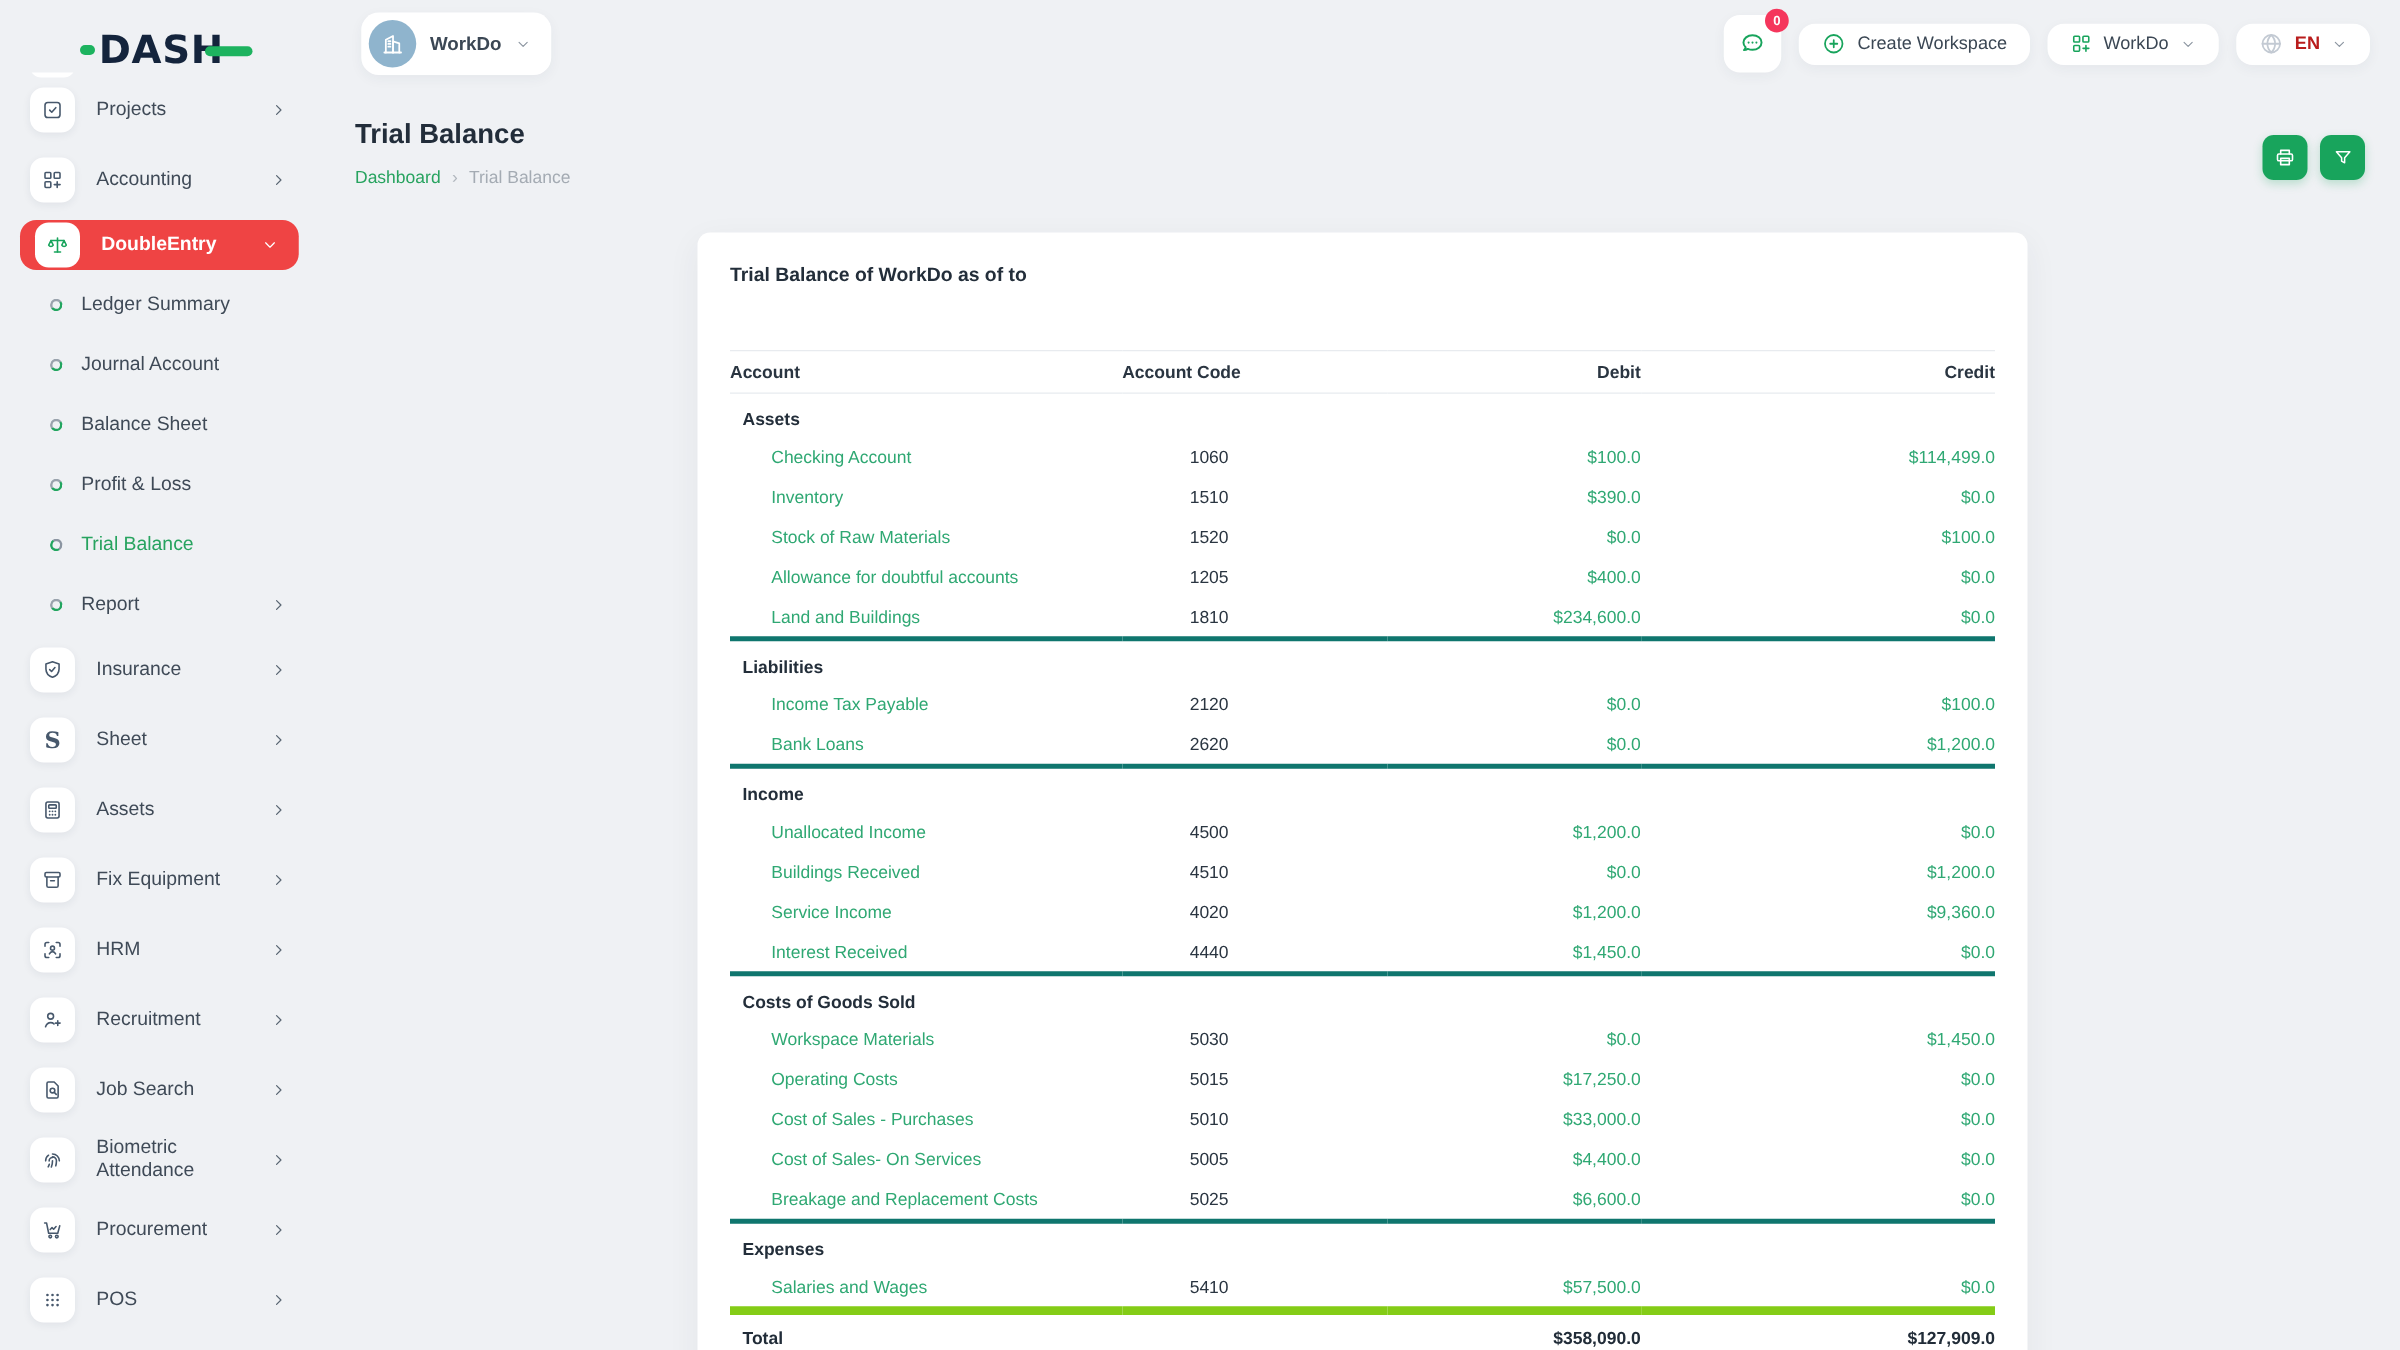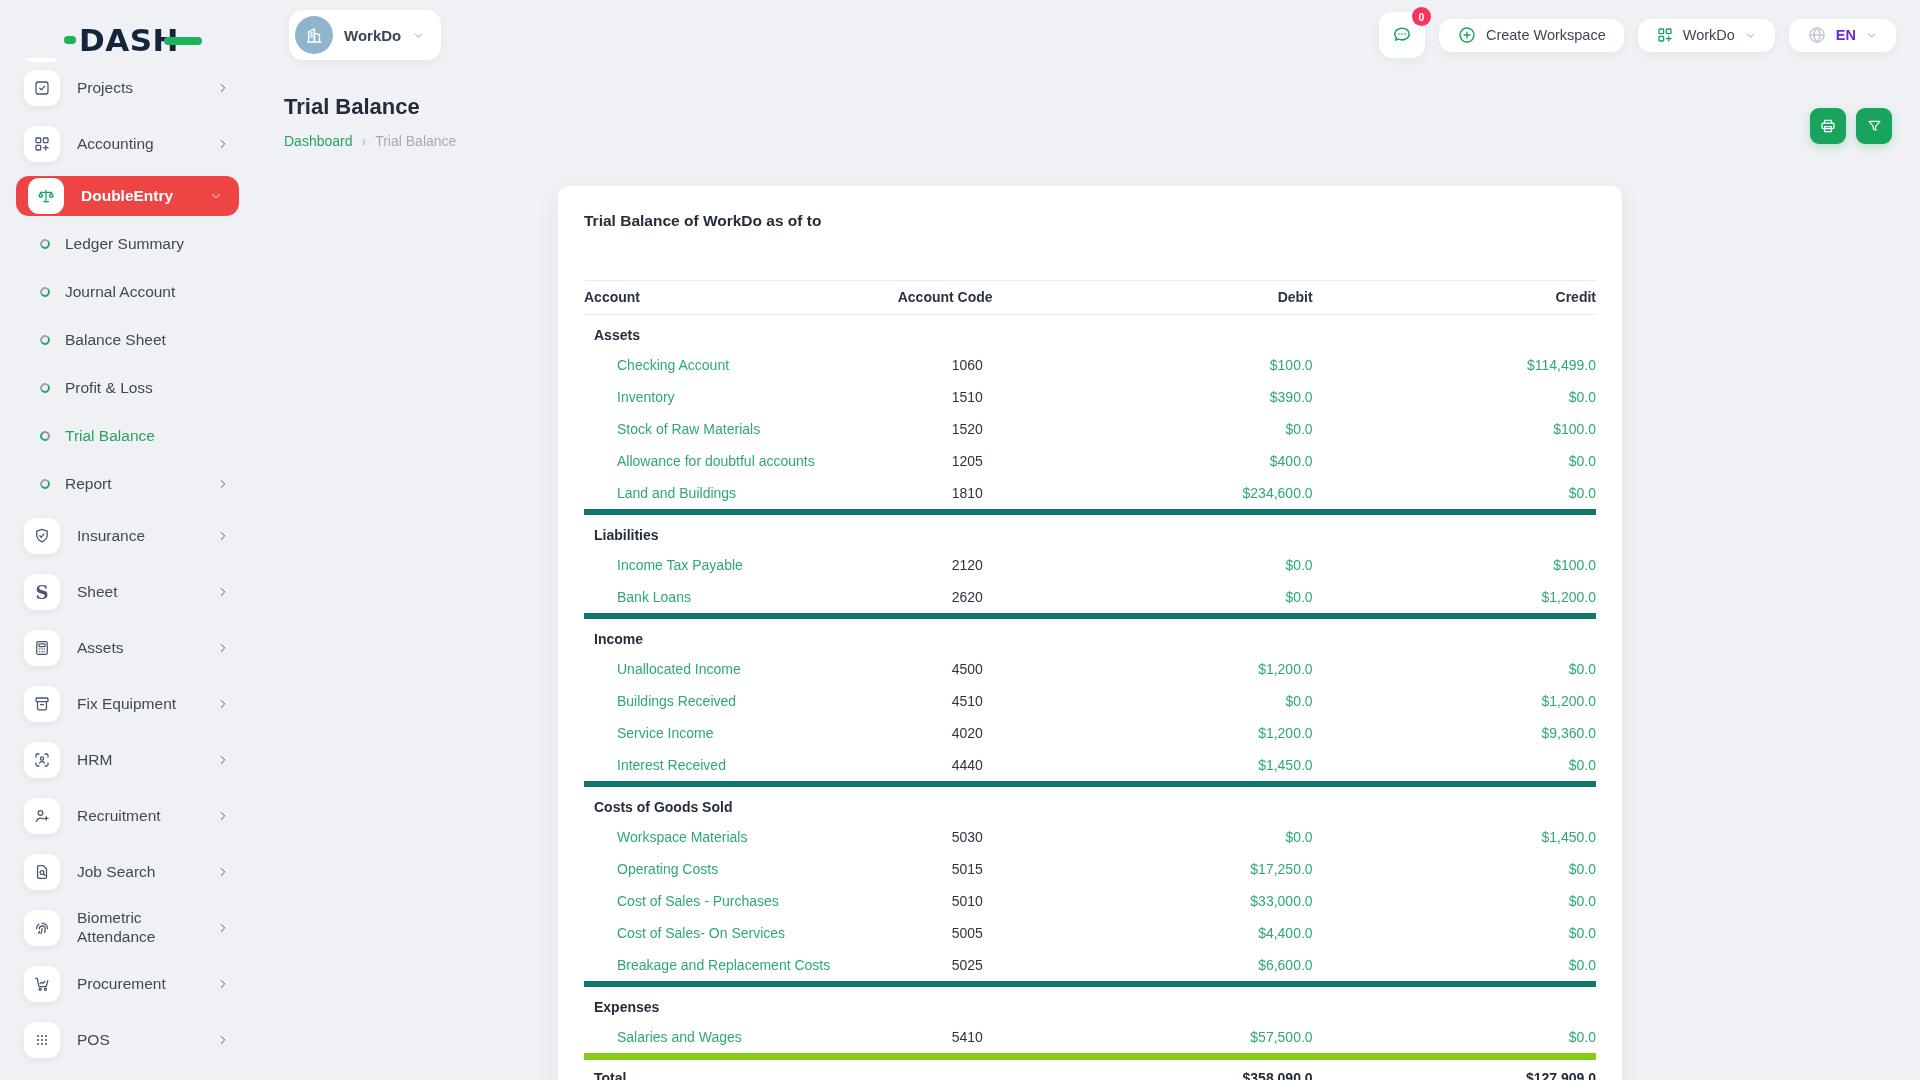--- a/index.html
+++ b/index.html
@@ -28,21 +28,21 @@
   .head-right { position:absolute; right:24px; top:12px; display:flex; align-items:center; gap:14px; }
   .chat-btn { position:relative; width:46px; height:46px; background:#fff; border-radius:13px;
     display:flex; align-items:center; justify-content:center; color:#18a45c;
     box-shadow:0 3px 10px rgba(40,50,70,.05); cursor:pointer; }
   .chat-badge { position:absolute; top:-5px; right:-6px; min-width:19px; height:19px; border-radius:10px;
     background:#f5365c; color:#fff; font-size:10.5px; font-weight:700; display:flex; align-items:center; justify-content:center; padding:0 5px; }
   .pill-btn { height:33px; background:#fff; border-radius:13px; display:flex; align-items:center; gap:9px;
     padding:0 18px; font-size:14.5px; font-weight:500; color:#3b4754;
     box-shadow:0 3px 10px rgba(40,50,70,.05); cursor:pointer;justify-content:flex-end; }
   .pill-btn .g-ic { color:#18a45c; }
-  .lang-label { color:#6d28d9; font-weight:600; }
+  .lang-label { color:#b91c1c; font-weight:600; }
   .globe-ic { color:#c3cad3; }
 
   
   .sidebar { position:absolute; left:0; top:58px; width:260px; bottom:0; padding-top:2px; overflow:hidden; }
   .side-sliver { position:absolute; left:24px; top:-14px; width:36px; height:18px; border-radius:9px; background:#fff; }
   .side-item { height:56px; display:flex; align-items:center; padding-left:24px; position:relative; cursor:pointer; }
   .icon-box { width:36px; height:36px; min-width:36px; border-radius:11px; background:#fff; color:#47586c;
     display:flex; align-items:center; justify-content:center; box-shadow:0 2px 7px rgba(35,45,65,.07); }
   .s-glyph { font-size:18px; font-weight:600; color:#47586c; font-family:"DejaVu Serif","Liberation Serif",serif; }
   .side-label { margin-left:17px; font-size:15.5px; font-weight:500; color:#3f4a57; max-width:132px; line-height:1.2; }
@@ -71,21 +71,21 @@
     display:flex; align-items:center; justify-content:center; cursor:pointer; box-shadow:0 3px 8px rgba(24,164,92,.25); }
 
   .card { position:absolute; top:114px; left:50%; transform:translateX(-50%); width:1064px; height:1010px;
     background:#fff; border-radius:10px; box-shadow:0 8px 26px rgba(45,55,75,.06); padding:26px; }
   .report-title { font-size:15.5px; font-weight:700; color:#232e3a; }
 
   table.report { width:100%; border-collapse:collapse; margin-top:50px; font-size:14px; line-height:15px; table-layout:fixed; }
   th { text-align:left; font-weight:600; color:#2a3541; padding:9px 0; border-top:1px solid #e8ebef; border-bottom:1px solid #e8ebef; }
   th.num, td.num { text-align:right; }
   td { padding:8.5px 0; color:#2a3541; vertical-align:middle; }
-  tr.section-row td { padding-top:13px; padding-bottom:6px; font-weight:700; color:#232e3a; border-top:6px solid #0f766e; }
+  tr.section-row td { padding-top:13px; padding-bottom:6px; font-weight:700; color:#232e3a; border-top:4px solid #0f766e; }
   tr.section-row.first td { border-top:none; }
   tr.section-row td:first-child { padding-left:10px; }
   tr.account-row td:first-child { padding-left:33px; }
   .account-link { color:#2fa873; cursor:pointer; }
   td.code { padding-left:54px; }
   td.num { color:#2fa873; }
   tr.total-row td { border-top:7px solid #84cc16; border-bottom:1px solid #d8dce1; font-weight:700; color:#212c38; padding:11px 0; }
   tr.total-row td:first-child { padding-left:10px; }
   tr.total-row td.num { color:#212c38; }
 </style>

